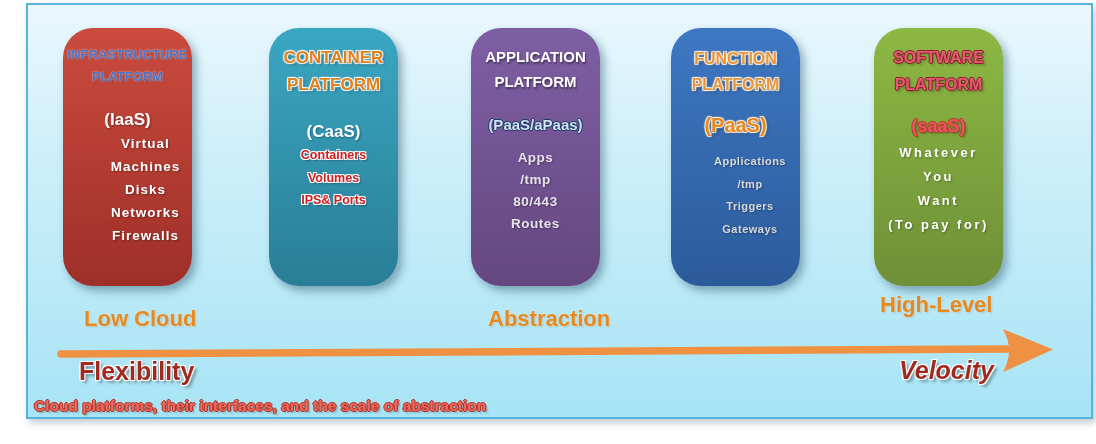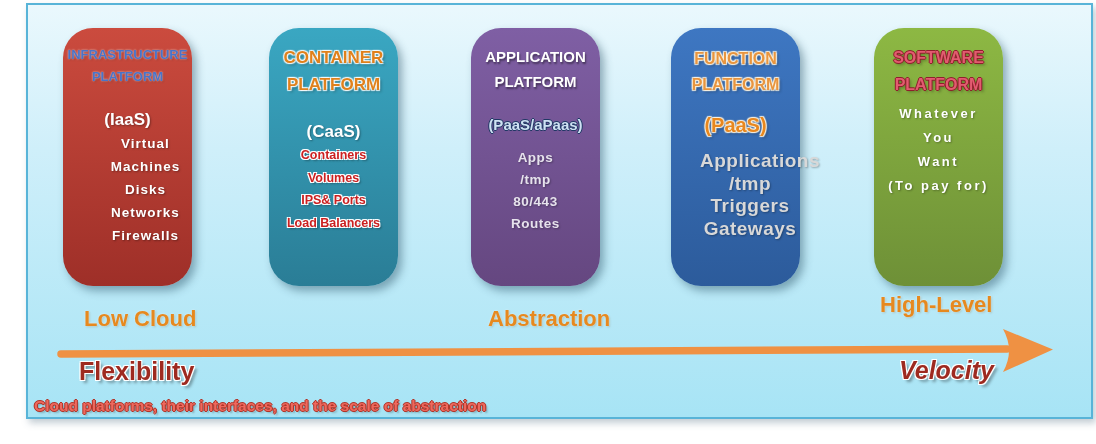--- a/index.html
+++ b/index.html
@@ -50,21 +50,21 @@
   .card-0 .card-items{margin-top:2px;padding-left:36px;}
   .card-0 .ci{font-size:13.5px;line-height:23px;letter-spacing:1px;color:#ffffff;
     text-shadow:1px 1px 2px rgba(0,0,0,.35);}
   .card-1 .card-items{margin-top:2px;}
   .card-1 .ci{font-size:12.5px;line-height:22.5px;color:#cc2020;
     text-shadow:-1px -1px 0 #fff,1px -1px 0 #fff,-1px 1px 0 #fff,1px 1px 0 #fff,2px 2px 2px rgba(0,0,0,.35);text-align:center;}
   .card-2 .card-items{margin-top:14px;}
   .card-2 .ci{font-size:13.5px;line-height:22px;letter-spacing:.5px;color:#e6e2ec;
     text-shadow:1px 1px 2px rgba(0,0,0,.3);}
   .card-3 .card-items{margin-top:13px;}
-  .card-3 .ci{font-size:19px;line-height:22.5px;letter-spacing:.5px;color:#d8d8d8;
+  .card-3 .ci{font-size:11px;line-height:22.5px;letter-spacing:.5px;color:#d8d8d8;
     text-shadow:1px 1px 2px rgba(0,0,0,.3);padding-left:29px;}
   .card-4 .card-items{margin-top:4px;}
   .card-4 .ci{font-size:13px;line-height:24px;letter-spacing:2.5px;color:#ffffff;
     text-shadow:1px 1px 2px rgba(0,0,0,.3);}
 
   .axis-label{position:absolute;font-weight:bold;font-size:22px;color:#e6891f;
     text-shadow:0 0 2px rgba(255,255,255,.7),1px 1px 2px rgba(120,80,20,.25);}
   .axis-low{left:84px;top:306px;}
   .axis-mid{left:488px;top:306px;}
   .axis-high{left:880px;top:292px;}
@@ -102,21 +102,20 @@
   <div class="card card-1" style="background: linear-gradient(rgb(58, 167, 194), rgb(42, 125, 150));">
     <div class="card-title">
       <div>CONTAINER</div>
       <div>PLATFORM</div>
     </div>
     <div class="card-sub">(CaaS)</div>
     <div class="card-items">
       <div class="ci">Containers</div>
       <div class="ci">Volumes</div>
       <div class="ci">IPS&amp; Ports</div>
-      <div class="ci">Load Balancers</div>
     </div>
   </div>
 
   <div class="card card-2" style="background: linear-gradient(rgb(127, 95, 164), rgb(101, 71, 128));">
     <div class="card-title">
       <div>APPLICATION</div>
       <div>PLATFORM</div>
     </div>
     <div class="card-sub">(PaaS/aPaas)</div>
     <div class="card-items">
@@ -139,20 +138,21 @@
       <div class="ci">Triggers</div>
       <div class="ci">Gateways</div>
     </div>
   </div>
 
   <div class="card card-4" style="background: linear-gradient(rgb(141, 184, 67), rgb(110, 144, 55));">
     <div class="card-title">
       <div>SOFTWARE</div>
       <div>PLATFORM</div>
     </div>
+    <div class="card-sub">(saaS)</div>
     <div class="card-items">
       <div class="ci">Whatever</div>
       <div class="ci">You</div>
       <div class="ci">Want</div>
       <div class="ci">(To pay for)</div>
     </div>
   </div>
 
   <div class="axis-label axis-low">Low Cloud</div>
   <div class="axis-label axis-mid">Abstraction</div>

